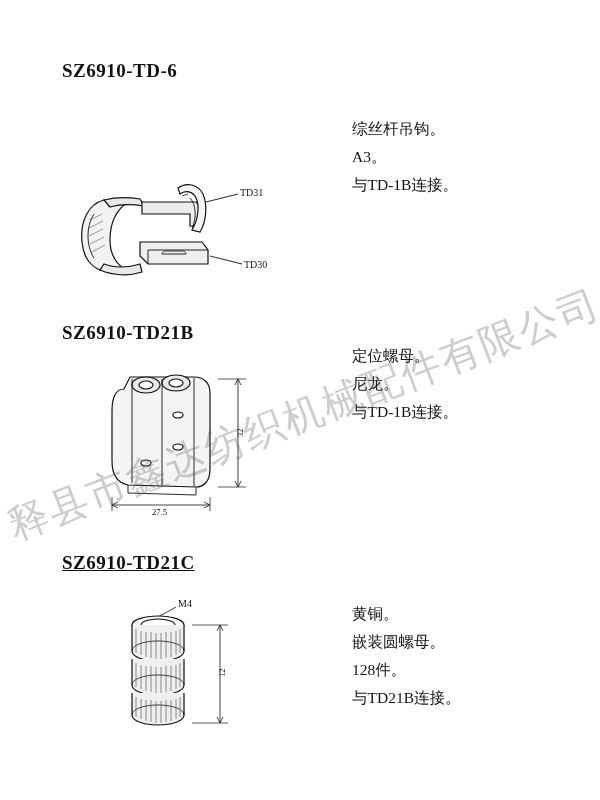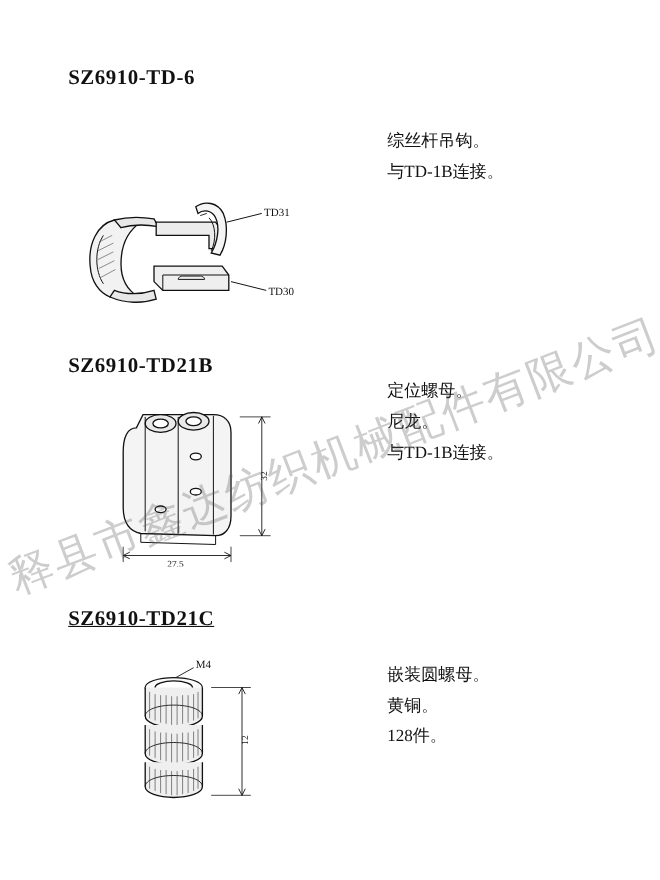--- a/index.html
+++ b/index.html
@@ -128,20 +128,21 @@
           <path d="M136 22 L168 14" stroke-width="0.9"></path>
           <path d="M140 76 L172 84" stroke-width="0.9"></path>
         </g>
         <text class="lbl" x="170" y="16">TD31</text>
         <text class="lbl" x="174" y="88">TD30</text>
       </svg>
     </div>
 
     <div class="spec-block" style="top:115px;">
       <span class="spec-line">综丝杆吊钩。</span>
+      <span class="spec-line">A3。</span>
       <span class="spec-line">与TD-1B连接。</span>
     </div>
   </div>
 
   <div class="section" style="top:0;">
     <div class="part-code" style="left:62px; top:322px;text-align:right;">SZ6910-TD21B</div>
 
     <div class="figure" style="left:110px; top:355px;text-decoration:underline;">
       <svg width="190" height="160" viewBox="0 0 190 160">
         <g fill="none" stroke="#111" stroke-width="1.2">
@@ -244,23 +245,24 @@
           <path d="M110 30 L110 128" stroke-width="0.8"></path>
           <path d="M107 36 L110 30 L113 36" stroke-width="0.8"></path>
           <path d="M107 122 L110 128 L113 122" stroke-width="0.8"></path>
         </g>
         <text class="lbl" x="68" y="12">M4</text>
         <text class="lbl-sm" x="115" y="82" transform="rotate(-90 115 82)">12</text>
       </svg>
     </div>
 
     <div class="spec-block" style="top:600px;">
+      <span class="spec-line">黄铜。</span>
       <span class="spec-line">嵌装圆螺母。</span>
-      <span class="spec-line">黄铜。</span>
       <span class="spec-line">128件。</span>
+      <span class="spec-line">与TD21B连接。</span>
     </div>
   </div>
 
   <div class="watermark">
     <div class="watermark-text">释县市鑫达纺织机械配件有限公司</div>
   </div>
 
 </div>
 
 </body></html>

